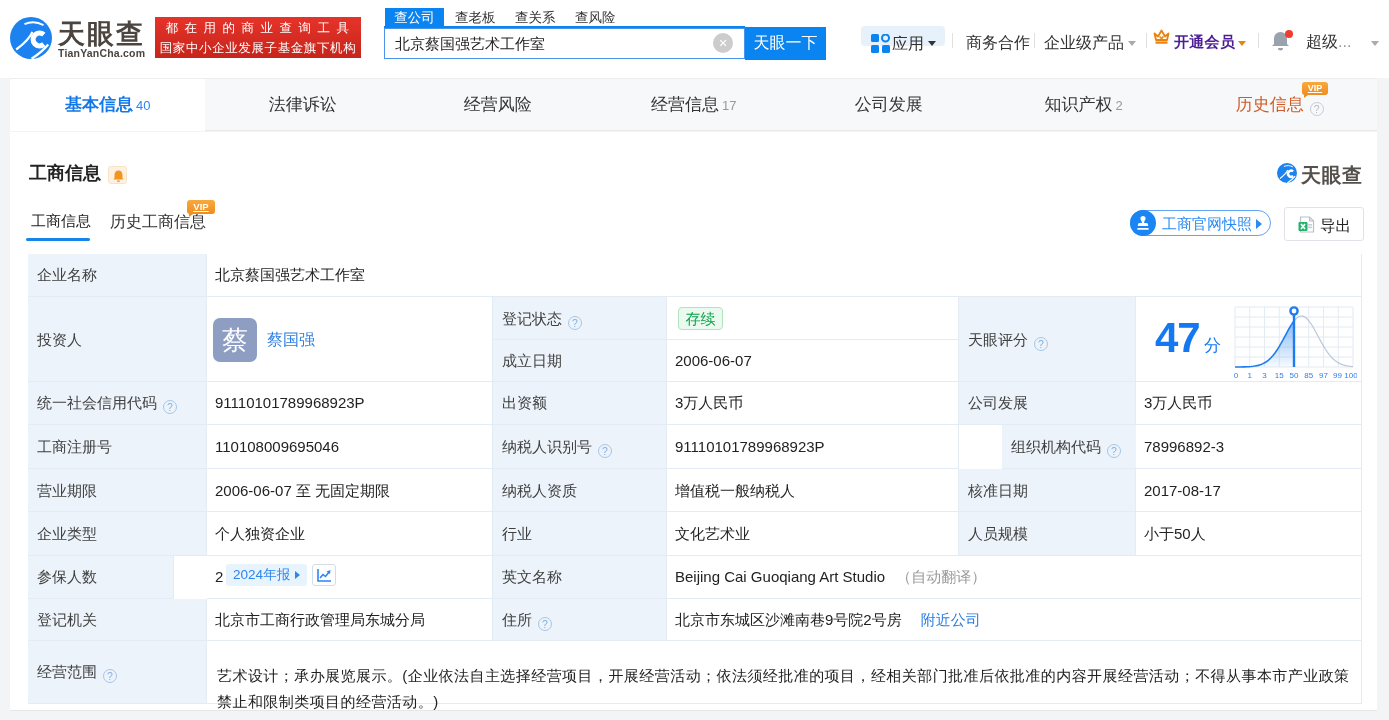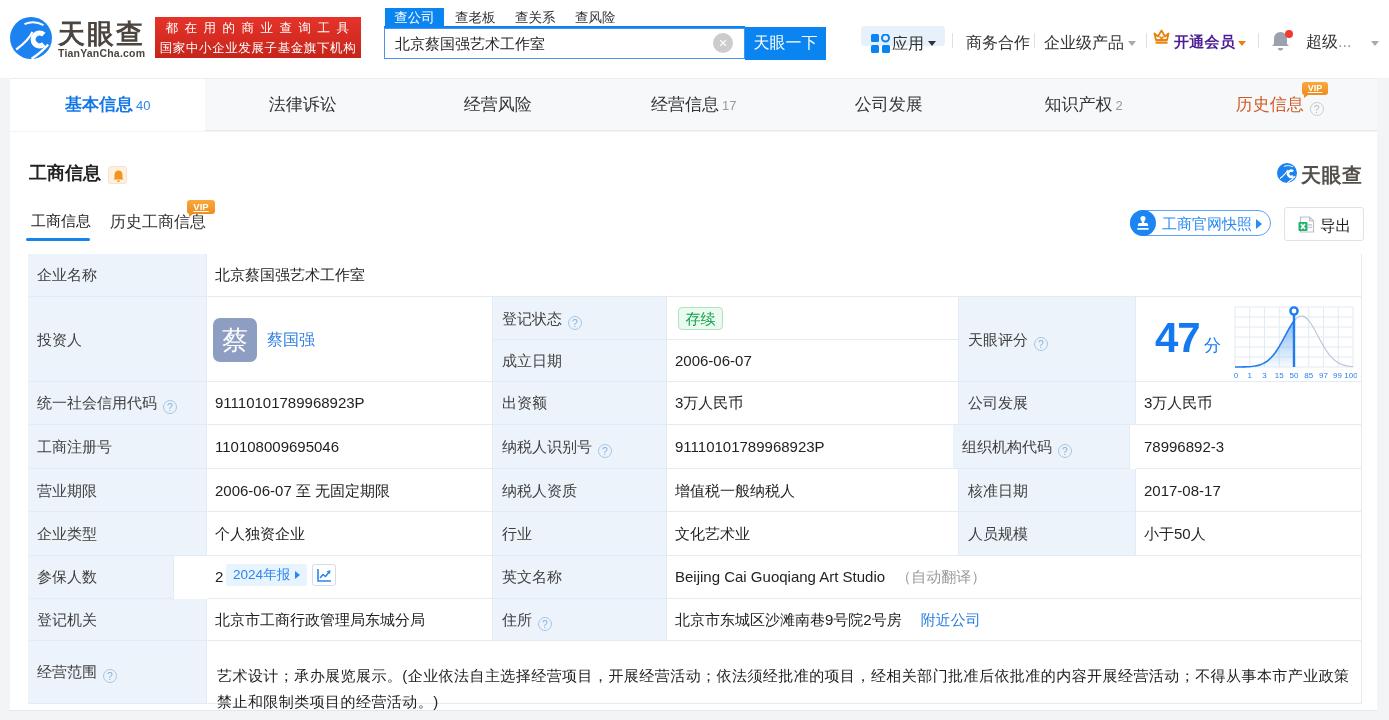--- a/index.html
+++ b/index.html
@@ -291,21 +291,21 @@
     </div>
   <div class="cell val" style="left:207px;top:424.5px;width:286px;height:44px;line-height:44px;">
       <span class="t">110108009695046</span>
     </div>
   <div class="cell lbl" style="left:493px;top:424.5px;width:174px;height:44px;line-height:44px;">
       <span class="t">纳税人识别号<span class="qm">?</span></span>
     </div>
   <div class="cell val" style="left:667px;top:424.5px;width:292px;height:44px;line-height:44px;">
       <span class="t">91110101789968923P</span>
     </div>
-  <div class="cell lbl" style="left:953px;top:424.5px;width:177px;height:44px;line-height:44px;">
+  <div class="cell lbl" style="left:1002px;top:424.5px;width:177px;height:44px;line-height:44px;">
       <span class="t">组织机构代码<span class="qm">?</span></span>
     </div>
   <div class="cell val" style="left:1136px;top:424.5px;width:226px;height:44px;line-height:44px;">
       <span class="t">78996892-3</span>
     </div>
 
   <div class="cell lbl" style="left:28px;top:468.5px;width:179px;height:43.5px;line-height:43.5px;">
       <span class="t">营业期限</span>
     </div>
   <div class="cell val" style="left:207px;top:468.5px;width:286px;height:43.5px;line-height:43.5px;">

